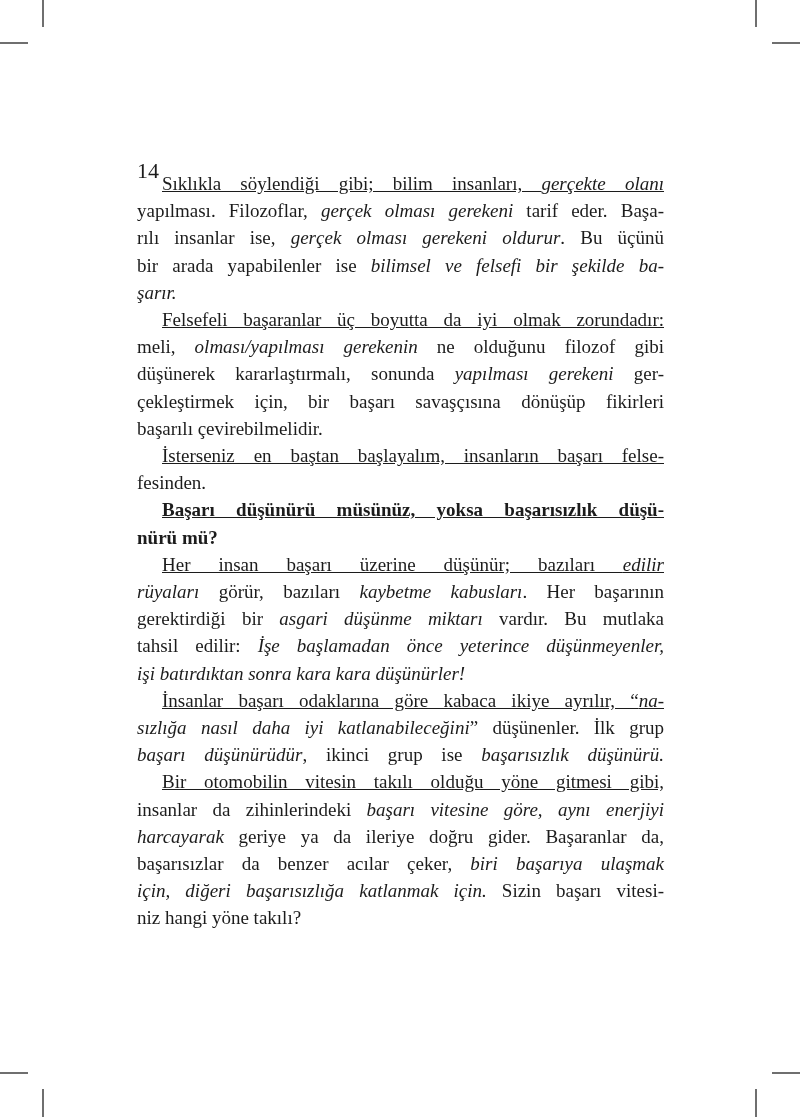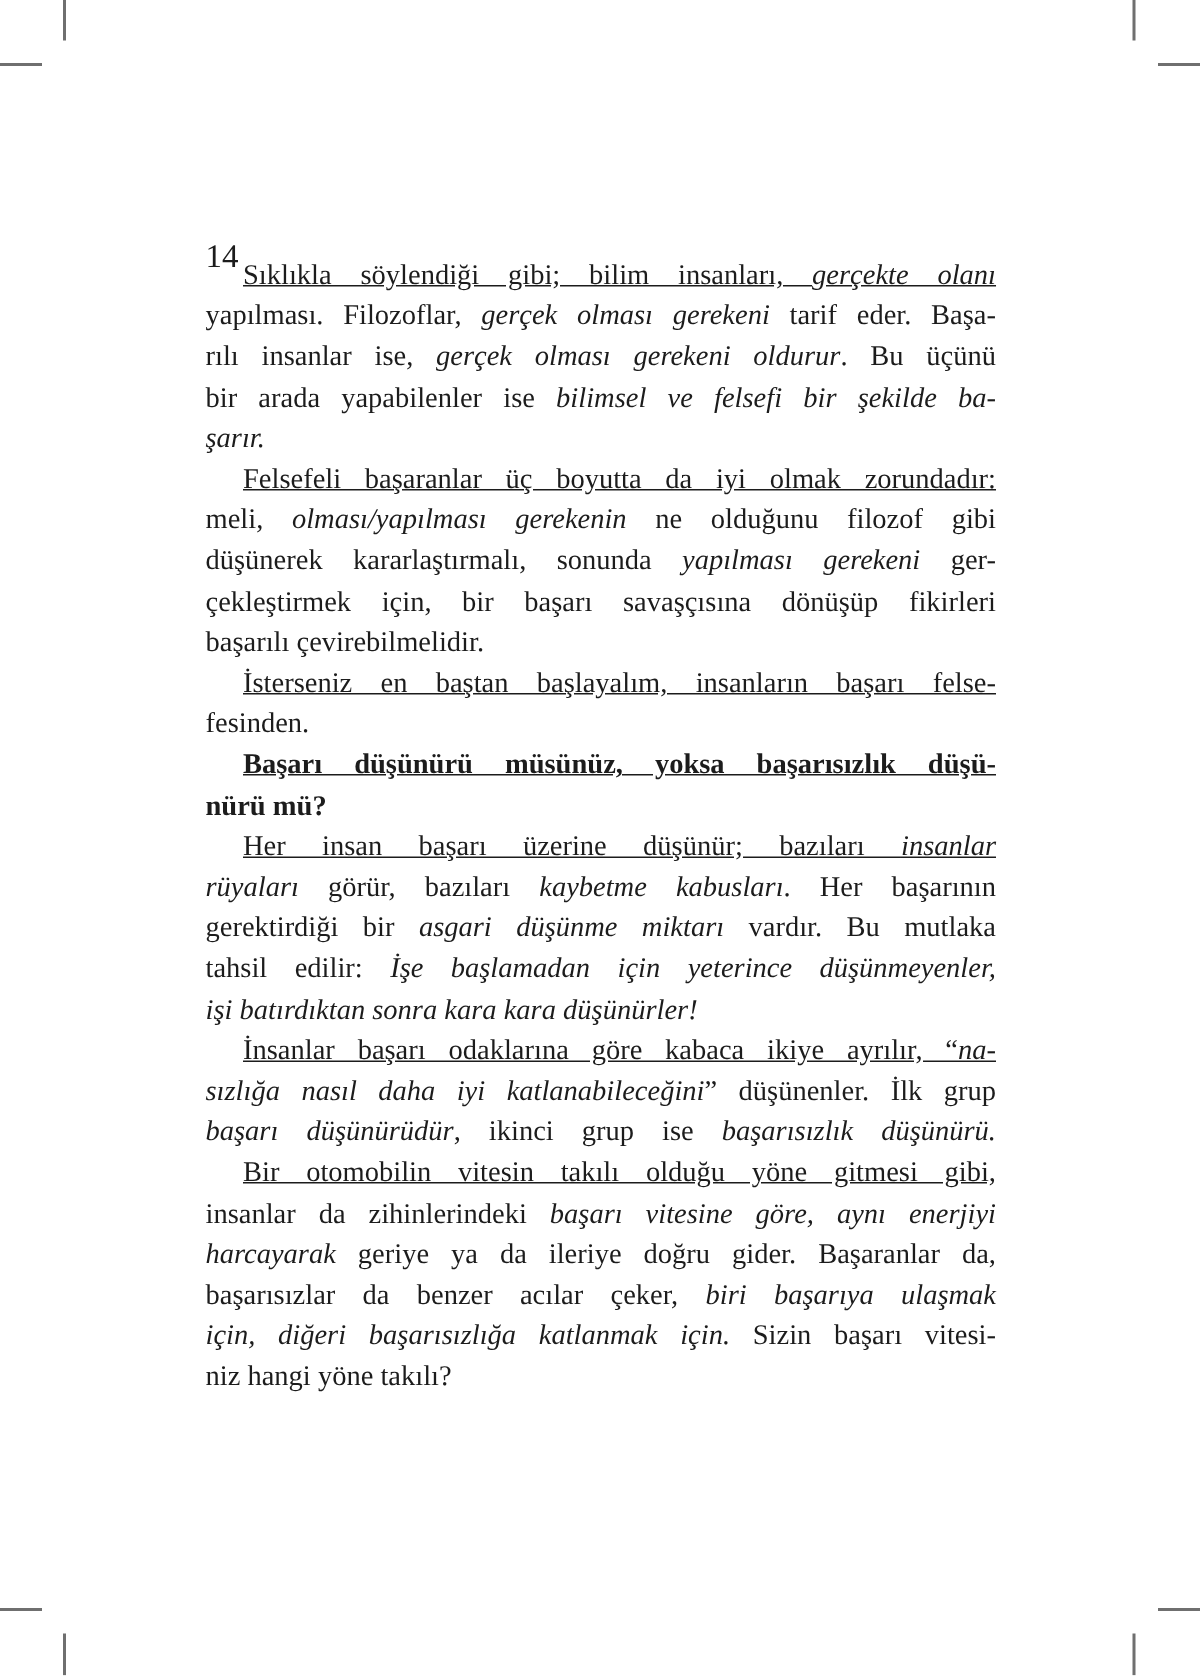--- a/index.html
+++ b/index.html
@@ -93,24 +93,24 @@
       </div>
       <div class="para">
         <div class="line indent"><span>İsterseniz en baştan başlayalım, insanların başarı felse-</span></div>
         <div class="line last"><span>fesinden.</span></div>
       </div>
       <div class="para heading">
         <div class="line indent"><span>Başarı düşünürü müsünüz, yoksa başarısızlık düşü-</span></div>
         <div class="line last"><span>nürü mü?</span></div>
       </div>
       <div class="para">
-        <div class="line indent"><span>Her insan başarı üzerine düşünür; bazıları </span><span class="it">insanlar</span></div>
+        <div class="line indent"><span>Her insan başarı üzerine düşünür; bazıları </span><span class="it">edilir</span></div>
         <div class="line"><span class="it">rüyaları</span><span> görür, bazıları </span><span class="it">kaybetme kabusları</span><span>. Her başarının</span></div>
         <div class="line"><span>gerektirdiği bir </span><span class="it">asgari düşünme miktarı</span><span> vardır. Bu mutlaka</span></div>
-        <div class="line"><span>tahsil edilir: </span><span class="it">İşe başlamadan için yeterince düşünmeyenler,</span></div>
+        <div class="line"><span>tahsil edilir: </span><span class="it">İşe başlamadan önce yeterince düşünmeyenler,</span></div>
         <div class="line last"><span class="it">işi batırdıktan sonra kara kara düşünürler!</span></div>
       </div>
       <div class="para">
         <div class="line indent"><span>İnsanlar başarı odaklarına göre kabaca ikiye ayrılır, “</span><span class="it">na-</span></div>
         <div class="line"><span class="it">sızlığa nasıl daha iyi katlanabileceğini</span><span>” düşünenler. İlk grup</span></div>
         <div class="line"><span class="it">başarı düşünürüdür</span><span>, ikinci grup ise </span><span class="it">başarısızlık düşünürü.</span></div>
       </div>
       <div class="para">
         <div class="line indent"><span>Bir otomobilin vitesin takılı olduğu yöne gitmesi gibi,</span></div>
         <div class="line"><span>insanlar da zihinlerindeki </span><span class="it">başarı vitesine göre, aynı enerjiyi</span></div>

